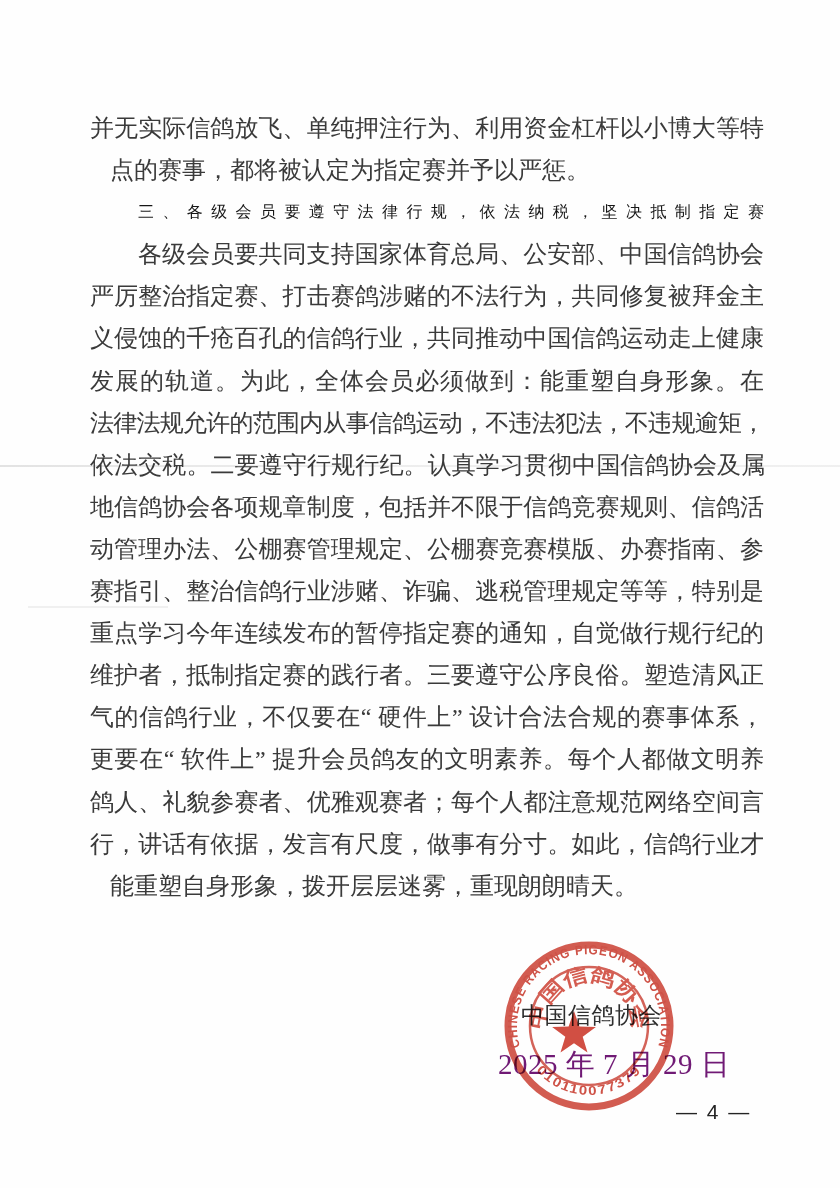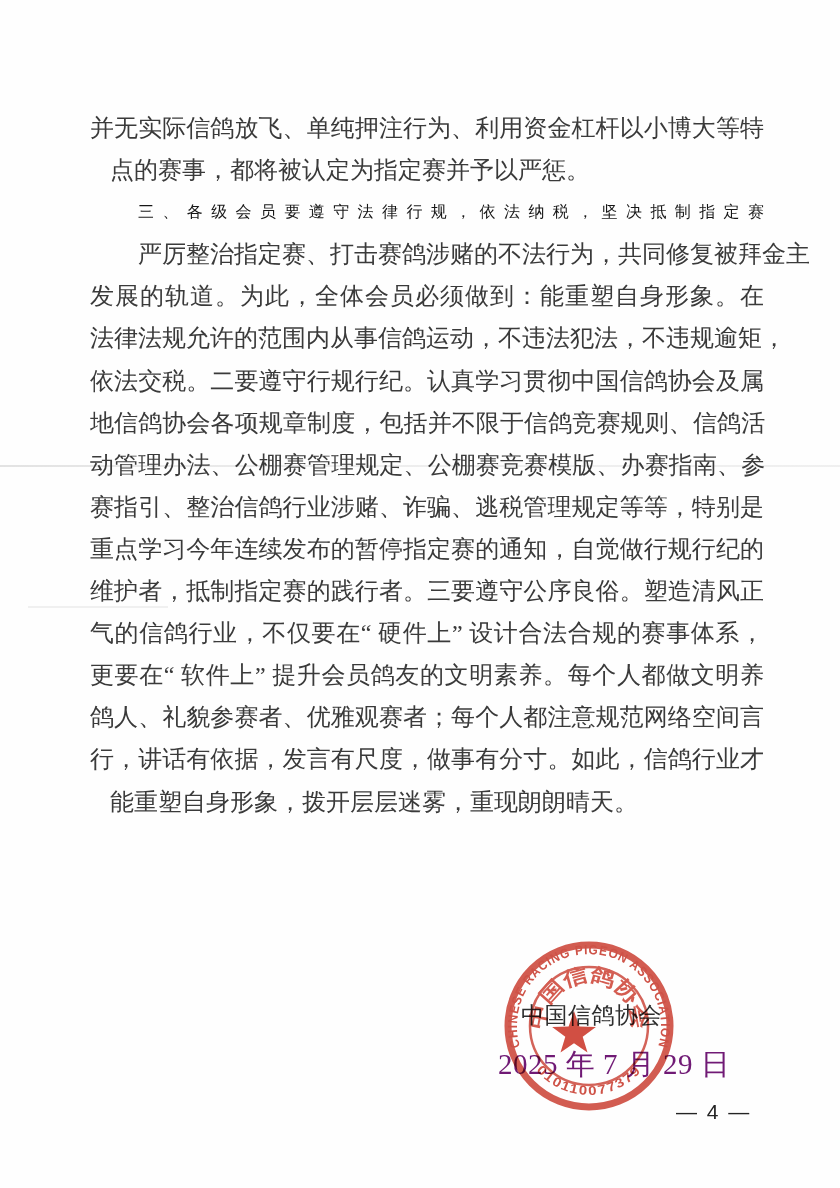--- a/index.html
+++ b/index.html
@@ -117,21 +117,23 @@
 
   <div class="text-block">
     <div class="para p1">
 
     <div>并无实际信鸽放飞、单纯押注行为、利用资金杠杆以小博大等特</div>
         <div>点的赛事，都将被认定为指定赛并予以严惩。</div>
       </div>
     <div class="heading">三、各级会员要遵守法律行规，依法纳税，坚决抵制指定赛</div>
     <div class="para p2">
 
+    <div>各级会员要共同支持国家体育总局、公安部、中国信鸽协会</div>
         <div>严厉整治指定赛、打击赛鸽涉赌的不法行为，共同修复被拜金主</div>
+        <div>义侵蚀的千疮百孔的信鸽行业，共同推动中国信鸽运动走上健康</div>
         <div>发展的轨道。为此，全体会员必须做到：能重塑自身形象。在</div>
         <div>法律法规允许的范围内从事信鸽运动，不违法犯法，不违规逾矩，</div>
         <div>依法交税。二要遵守行规行纪。认真学习贯彻中国信鸽协会及属</div>
         <div>地信鸽协会各项规章制度，包括并不限于信鸽竞赛规则、信鸽活</div>
         <div>动管理办法、公棚赛管理规定、公棚赛竞赛模版、办赛指南、参</div>
         <div>赛指引、整治信鸽行业涉赌、诈骗、逃税管理规定等等，特别是</div>
         <div>重点学习今年连续发布的暂停指定赛的通知，自觉做行规行纪的</div>
         <div>维护者，抵制指定赛的践行者。三要遵守公序良俗。塑造清风正</div>
         <div>气的信鸽行业，不仅要在“ 硬件上” 设计合法合规的赛事体系，</div>
         <div>更要在“ 软件上” 提升会员鸽友的文明素养。每个人都做文明养</div>

